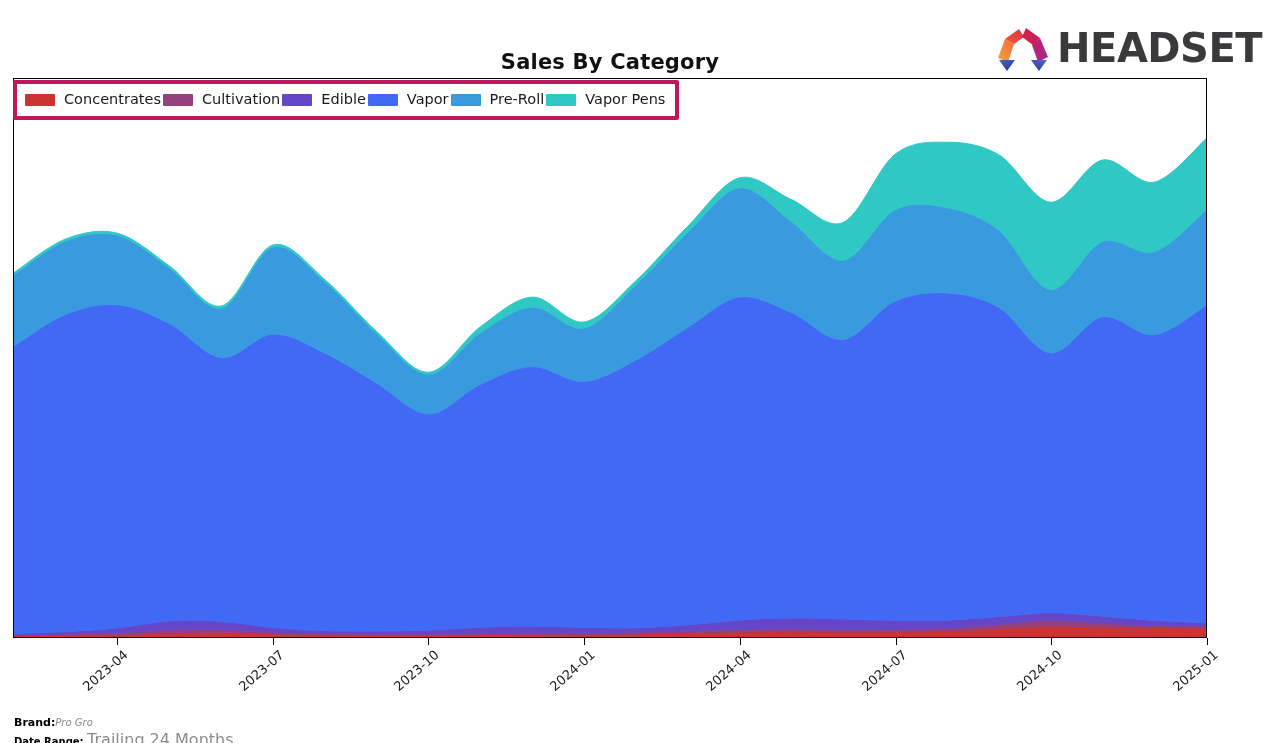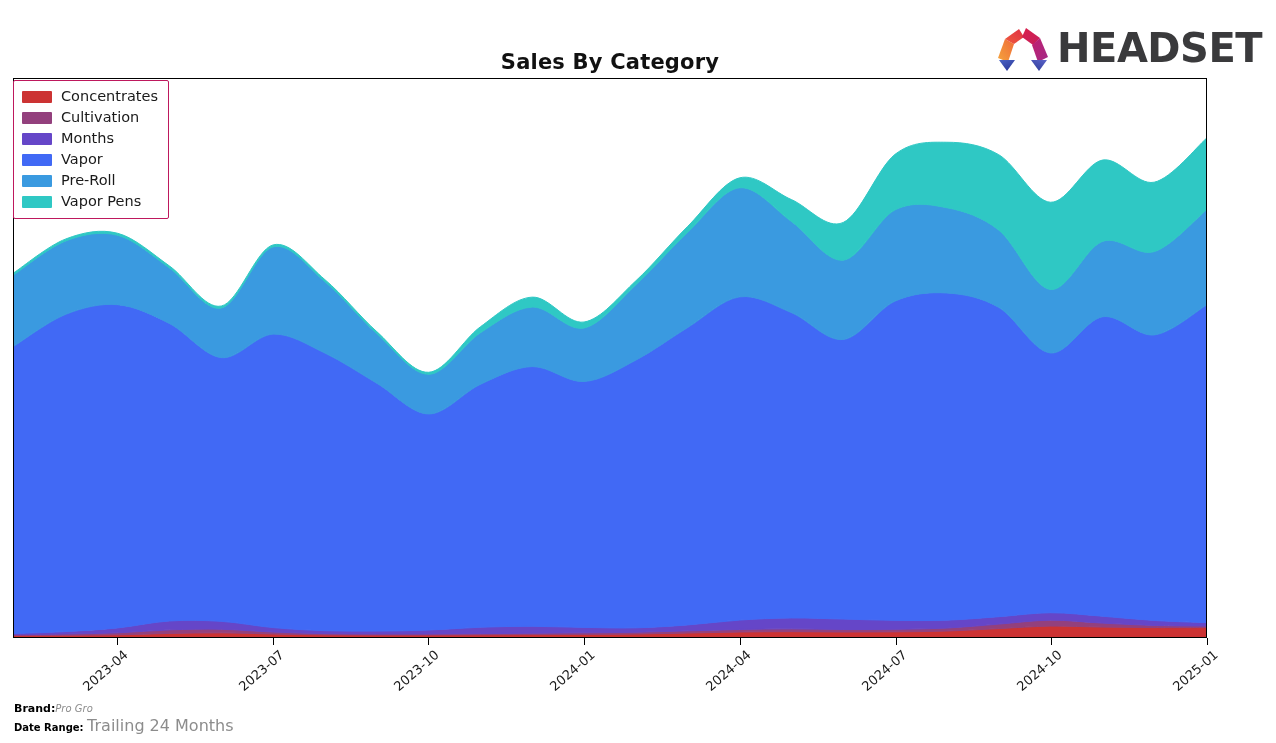--- a/index.html
+++ b/index.html
@@ -93,25 +93,25 @@
     transform-origin: left top;
     transform: rotate(-41deg) translate(-100%, 0);
   }
 
   
   #legend {
     position: absolute;
     left: 13px;
     top: 66px;
     background: rgba(255,255,255,0.80);
-    border: 1px solid #be185d;
+    border: 4px solid #be185d;
     border-radius: 2px;
     padding: 6px 10px 7px 8px;
     display: flex;
-    flex-direction: column;
+    flex-direction: row;
     gap: 2px;
   }
   .legend-row {
     display: flex;
     align-items: center;
     gap: 9px;
     height: 19px;
   }
   .legend-swatch {
     width: 30px;
@@ -131,21 +131,21 @@
     position: absolute;
     left: 14px;
     top: 688px;
     width: 600px;
   }
   .footer-row {
     display: flex;
     align-items: baseline;
     line-height: 1.25;
   }
-  .footer-row.brand .f-key { font-size: 11px; }
+  .footer-row.brand .f-key { font-size: 11px; margin-top: 14px; }
   .footer-row.brand .f-val { font-size: 10px; font-style: italic; }
   .f-key {
     font-weight: bold;
     font-size: 10px;
     color: #000000;
     white-space: pre;
   }
   .f-val {
     font-size: 16px;
     color: #8c8c8c;
@@ -212,21 +212,21 @@
       <div class="legend-row">
         <span class="legend-swatch" style="background: rgb(204, 51, 51);"></span>
         <span class="legend-label">Concentrates</span>
       </div>
       <div class="legend-row">
         <span class="legend-swatch" style="background: rgb(147, 64, 125);"></span>
         <span class="legend-label">Cultivation</span>
       </div>
       <div class="legend-row">
         <span class="legend-swatch" style="background: rgb(101, 70, 200);"></span>
-        <span class="legend-label">Months</span>
+        <span class="legend-label">Edible</span>
       </div>
       <div class="legend-row">
         <span class="legend-swatch" style="background: rgb(65, 105, 245);"></span>
         <span class="legend-label">Vapor</span>
       </div>
       <div class="legend-row">
         <span class="legend-swatch" style="background: rgb(58, 154, 224);"></span>
         <span class="legend-label">Pre-Roll</span>
       </div>
       <div class="legend-row">

